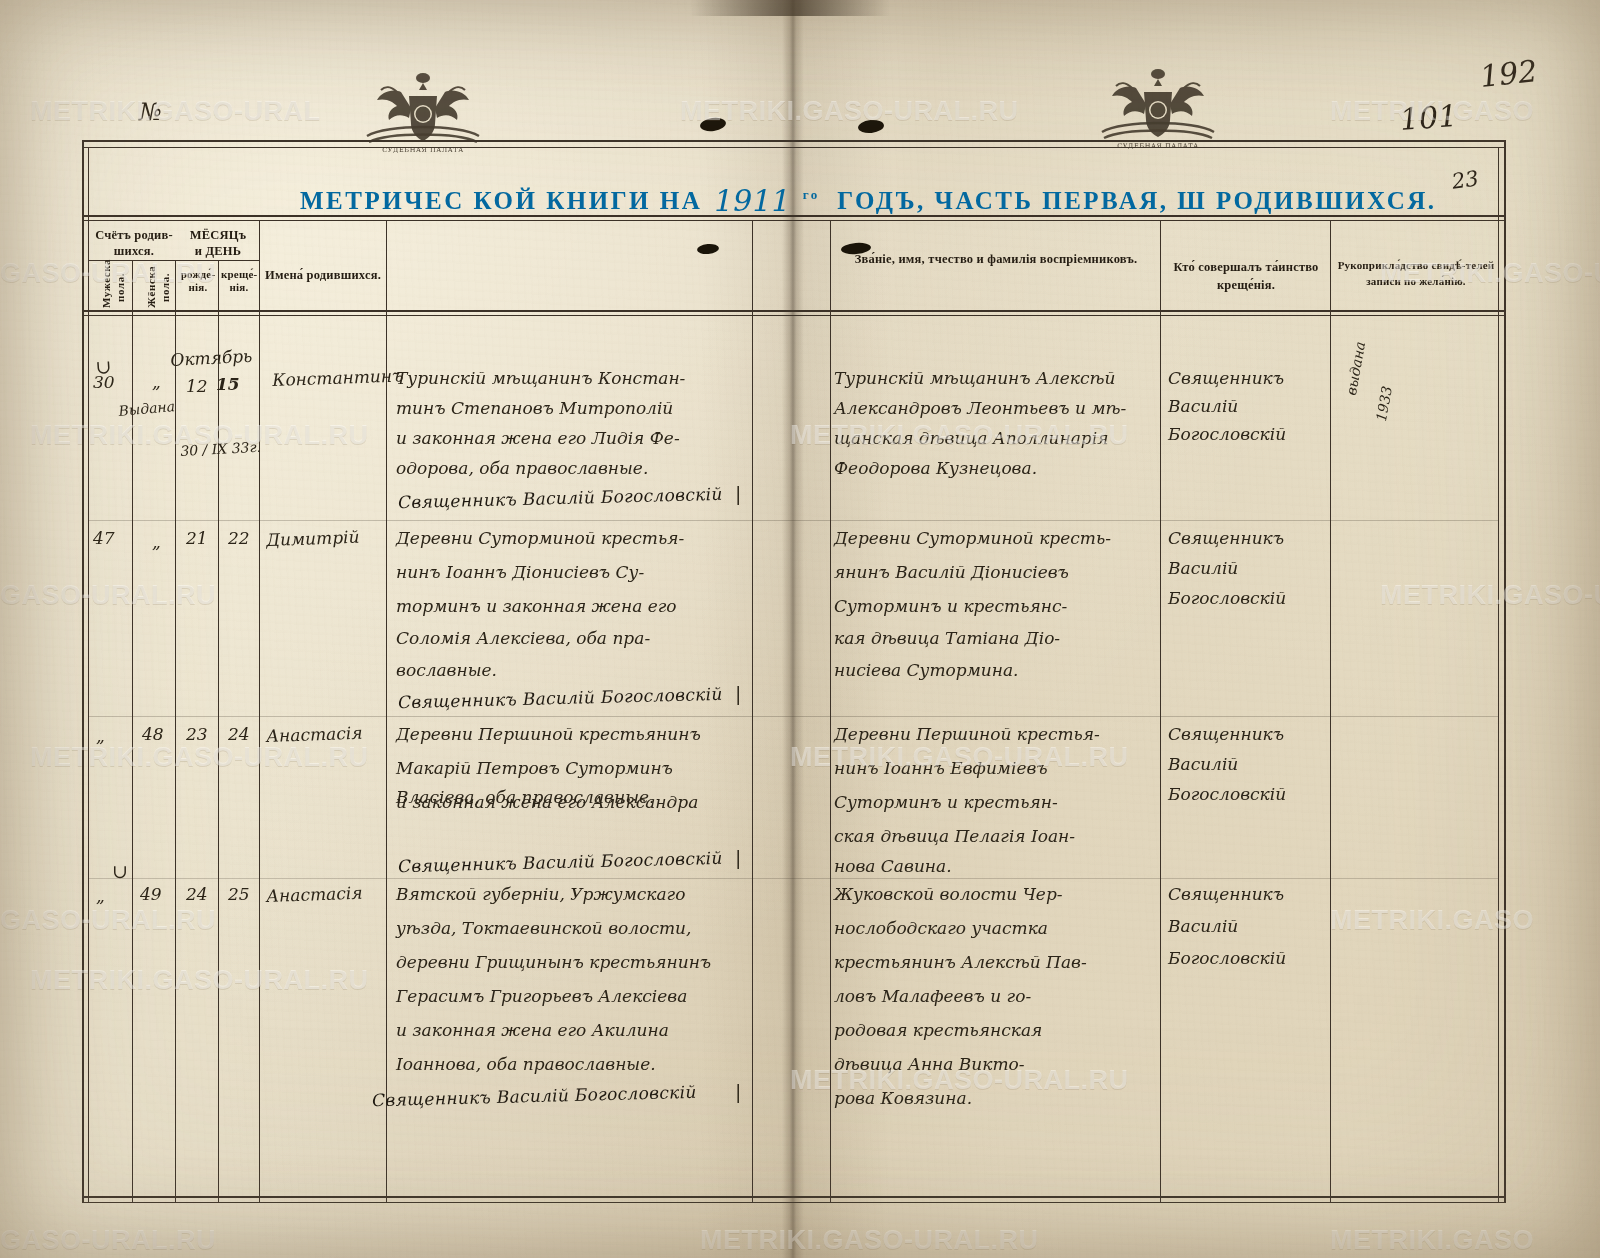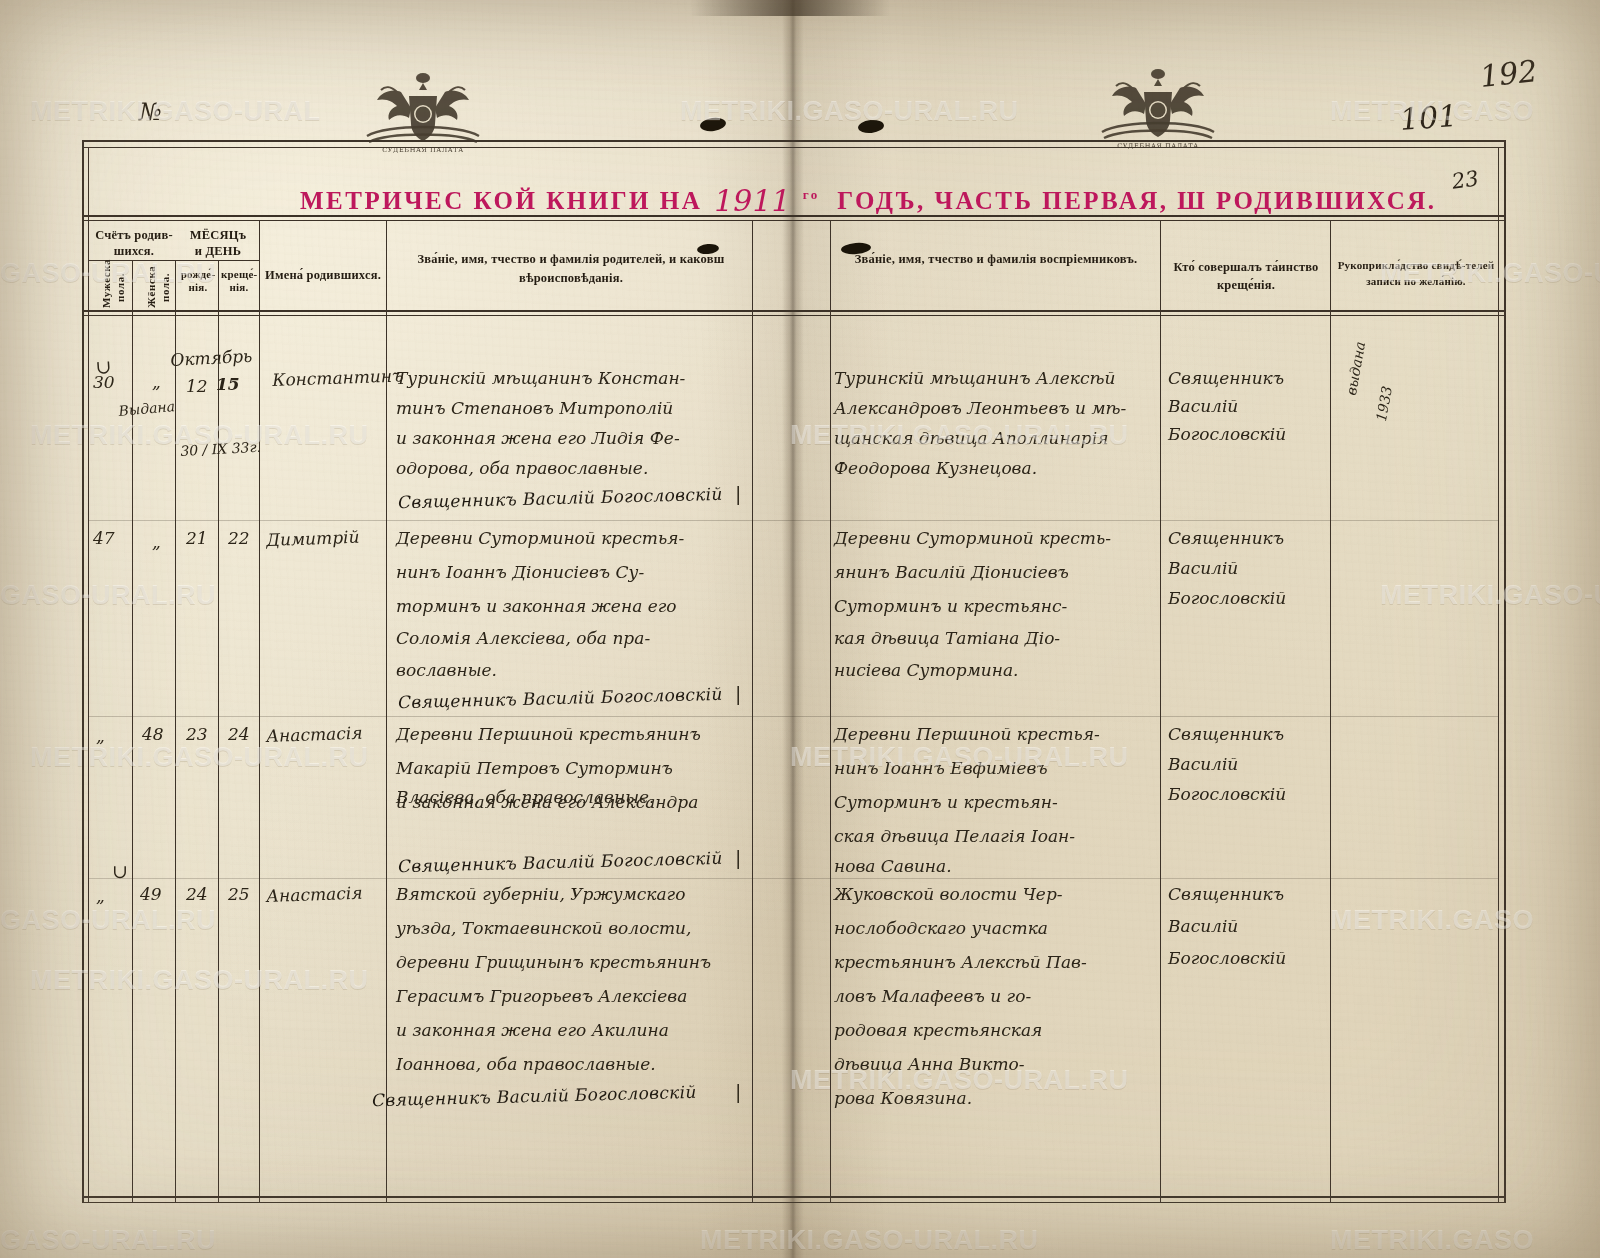--- a/index.html
+++ b/index.html
@@ -71,21 +71,21 @@
   .vline.thick { width: 2px; }
   .hline.thick { height: 2px; }
   .title-line {
     position: absolute;
     top: 181px; left: 300px; width: 1120px;
     text-align: center;
     font-family: "Liberation Serif", serif;
     font-weight: 700;
     font-size: 25px;
     letter-spacing: 2.5px;
-    color: #be185d;
+    color: #0369a1;
     white-space: nowrap;
   }
   .title-year {
     font-family: "DejaVu Serif", serif;
     font-style: italic;
     font-weight: 400;
     font-size: 30px;
     letter-spacing: 0px;
     margin: 0 12px;
     position: relative;
@@ -249,21 +249,20 @@
 
   <div class="colhead" style="left:180px; top:228px; width:76px;">
     <span style="white-space:pre-line;">МЁСЯЦъ
 и ДЕНЬ</span>
   </div>
   <div class="colhead sm" style="left:180px; top:268px; width:36px; line-height:1.15; white-space:pre-line;">рожде́-нія.</div>
   <div class="colhead sm" style="left:221px; top:268px; width:36px; line-height:1.15; white-space:pre-line;">креще́-нія.</div>
 
   <div class="colhead" style="left:262px; top:268px; width:122px;">Имена́ родившихся.</div>
 
-  <div class="colhead" style="left:392px; top:250px; width:358px; line-height:1.5;">Зва́ніе, имя, тчество и фамилія родителей, и каковш вѣроисповѣданія.</div>
 
   <div class="colhead" style="left:836px; top:250px; width:320px; line-height:1.5;">Зва́ніе, имя, тчество и фамилія воспріемниковъ.</div>
 
   <div class="colhead" style="left:1166px; top:258px; width:160px; line-height:1.45;">Кто́ совершалъ та́инство креще́нія.</div>
 
   <div class="colhead sm" style="left:1336px; top:258px; width:160px; line-height:1.45;">Рукоприкла́дство свидѣ́-телей записи по жела́нію.</div>
 
   <div>
     <div class="hw s19" style="left:95px; top:358px; transform:rotate(-4deg);">∪</div>
     <div class="hw s17" style="left:93px; top:374px;">30</div>

